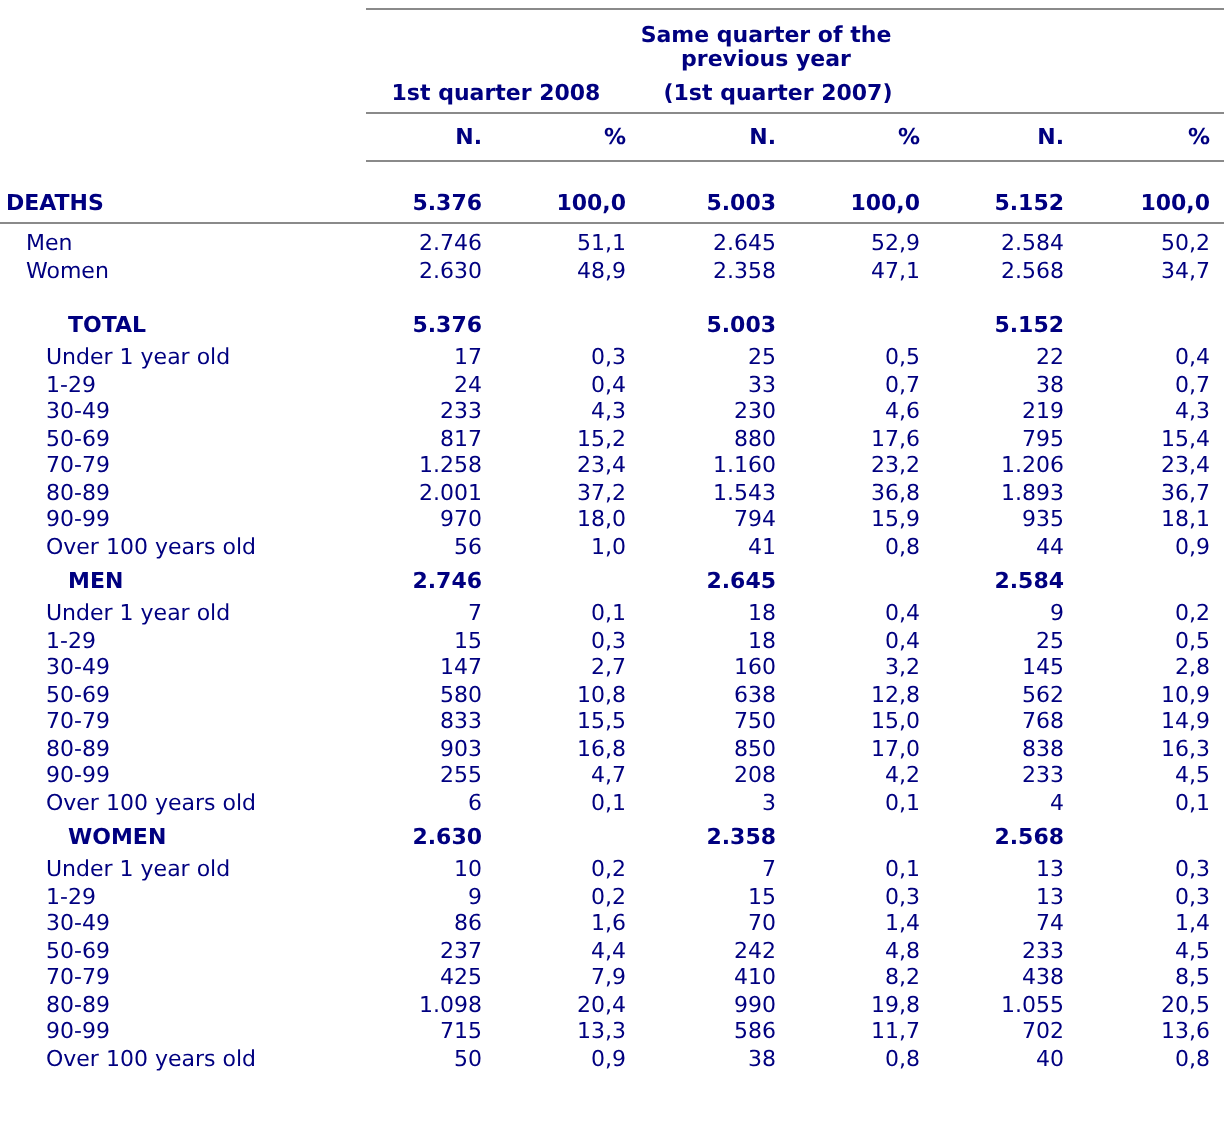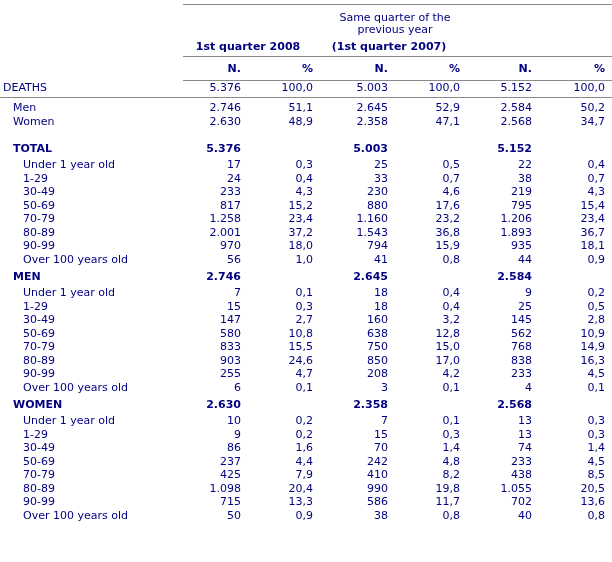--- a/index.html
+++ b/index.html
@@ -13,22 +13,22 @@
     font-family:"DejaVu Sans","Liberation Sans",sans-serif;
     font-size:11px;color:var(--text);
   }
   
   .table-header{
     margin-left:183px;width:429px;margin-top:4px;
     border-top:1px solid var(--line);
   }
   .group-titles{display:flex;height:33px;}
   .group-titles .gcell{
-    display:flex;align-items:flex-end;justify-content:flex-end;
-    text-align:center;font-weight:normal;line-height:12px;padding-bottom:2px;
+    display:flex;align-items:flex-end;justify-content:flex-start;
+    text-align:center;font-weight:bold;line-height:12px;padding-bottom:2px;
     box-sizing:border-box;
   }
   .g1{width:130px;text-align:right;} .g2{width:147px;} .g3{width:152px;}
   .g3 span{display:inline-block;max-width:140px;}
   .group-subtitles{
     display:flex;height:18px;border-bottom:1px solid var(--line);
   }
   .group-subtitles .gcell{
     display:flex;align-items:flex-end;justify-content:center;
     font-weight:bold;padding-bottom:3px;box-sizing:border-box;
@@ -46,30 +46,31 @@
   .table-body{width:612px;}
   .row{
     display:grid;
     grid-template-columns:183px 58px 72px 75px 72px 72px 73px;
     line-height:13.5px;
   }
   .row .cell{text-align:right;white-space:nowrap;}
   .row .lbl{white-space:nowrap;overflow:hidden;}
   .row-data{height:13.5px;}
   .row-section{
-    height:16px;line-height:13px;font-weight:normal;
+    height:16px;line-height:13px;font-weight:bold;
     border-bottom:1px solid var(--line);
+    margin-top:14px;
   }
   .row-section .lbl{padding-left:3px;}
   .row-section + .row-data{margin-top:3px;}
   .row-group{
     height:14px;line-height:13px;font-weight:bold;
     margin-top:4px;margin-bottom:2px;
   }
-  .row-group .lbl{padding-left:13px;}
+  .row-group .lbl{padding-left:13px;margin-left:21px;}
   .indent-1 .lbl{padding-left:13px;}
   .indent-2 .lbl{padding-left:23px;}
   .row-gap{height:10px;}
 </style>
 </head>
 <body>
 
 <div class="page">
 
   <div class="table-header">
@@ -259,21 +260,21 @@
         <span class="cell">833</span>
         <span class="cell">15,5</span>
         <span class="cell">750</span>
         <span class="cell">15,0</span>
         <span class="cell">768</span>
         <span class="cell">14,9</span>
       </div>
       <div class="row row-data indent-2">
         <span class="lbl">80-89</span>
         <span class="cell">903</span>
-        <span class="cell">24,6</span>
+        <span class="cell">16,8</span>
         <span class="cell">850</span>
         <span class="cell">17,0</span>
         <span class="cell">838</span>
         <span class="cell">16,3</span>
       </div>
       <div class="row row-data indent-2">
         <span class="lbl">90-99</span>
         <span class="cell">255</span>
         <span class="cell">4,7</span>
         <span class="cell">208</span>

